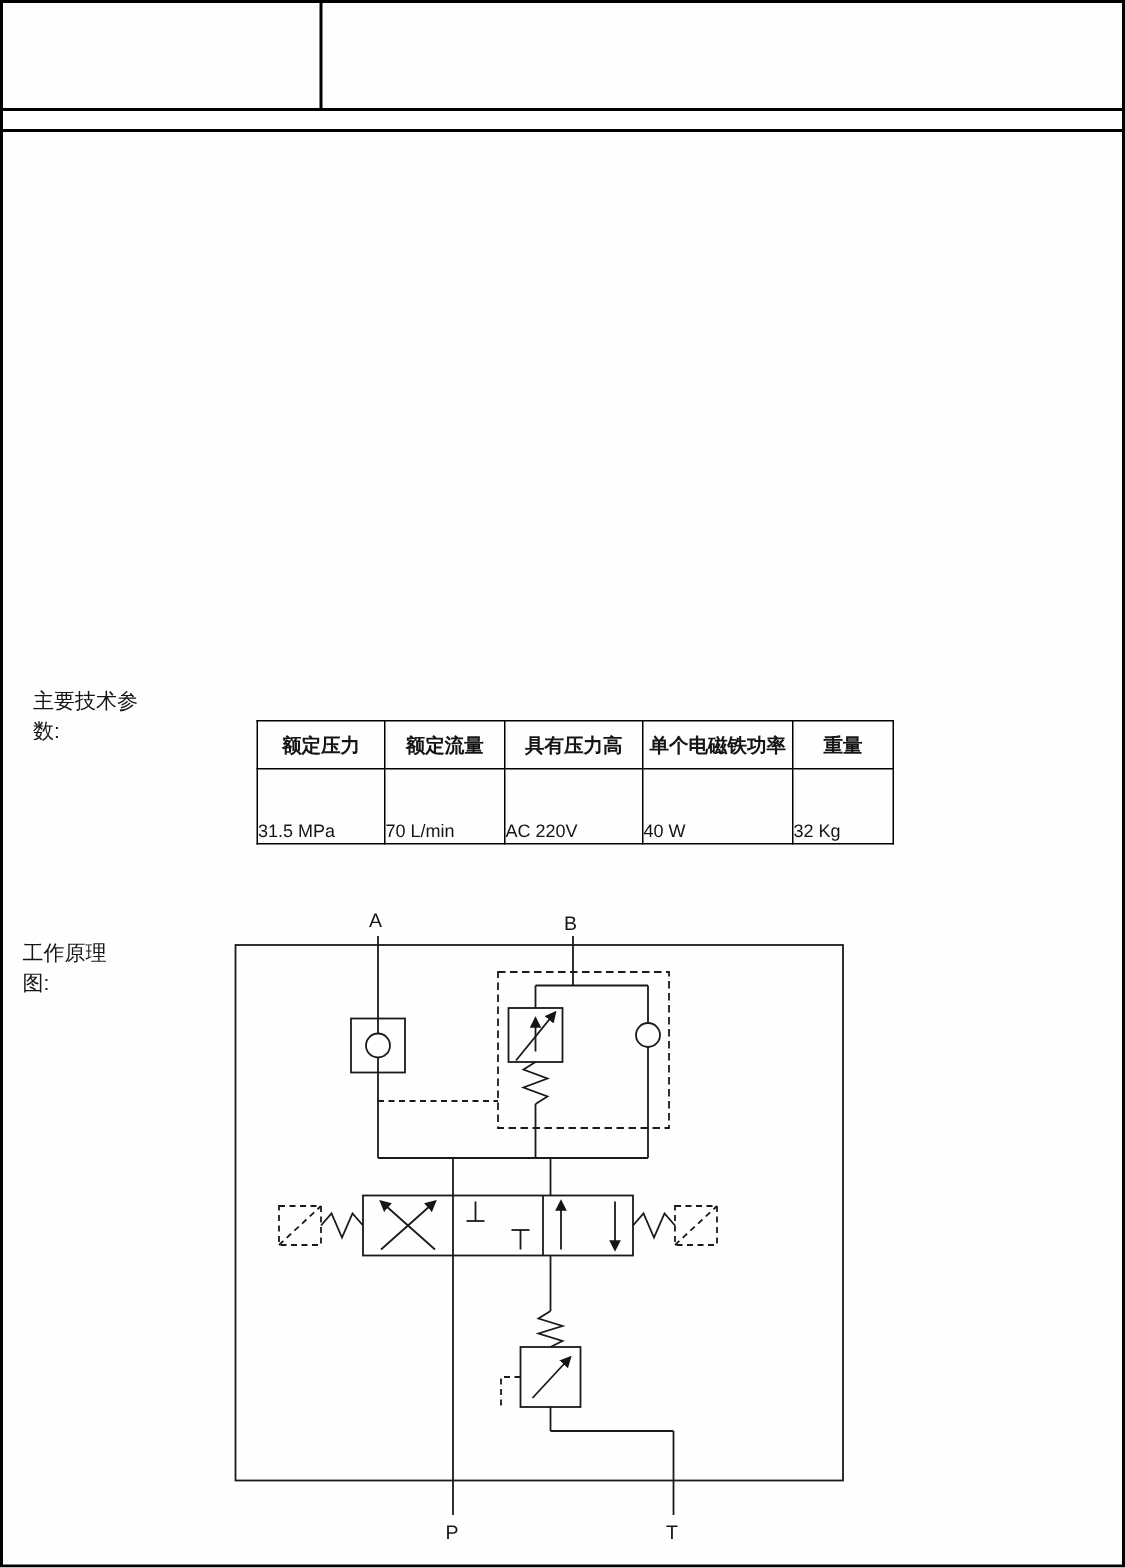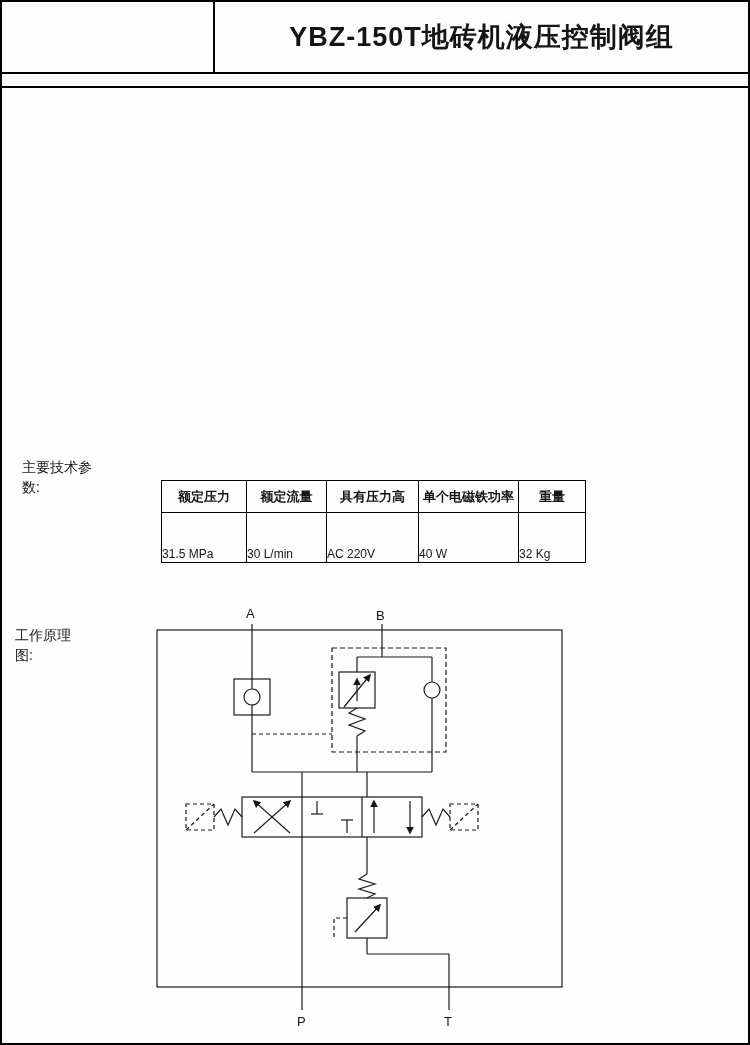--- a/index.html
+++ b/index.html
@@ -19,21 +19,21 @@
   .rule { position:absolute; top:84px; left:0; width:100%; border-top:2px solid #000; }
 
   
   .intro { position:absolute; top:93px; left:13px; width:402px; }
   .intro-heading { font-size:15px; font-weight:normal; margin-bottom:5px; }
   .intro p { font-size:13px; line-height:25px; text-indent:2em; letter-spacing:0.5px; }
 
   
   .params-heading { position:absolute; top:455px; left:20px; width:76px;
                     font-size:14px; line-height:20px; }
-  .specs-table { position:absolute; top:478px; left:159px; border-collapse:collapse;
+  .specs-table { position:absolute; top:478px; left:169px; border-collapse:collapse;
                  table-layout:fixed; }
   .specs-table th, .specs-table td { border:1.5px solid #000; }
   .specs-table th { height:32px; font-size:13px; font-weight:600; text-align:center;
                     padding:0 4px; white-space:nowrap; }
   .specs-table td { height:50px; font-size:12px; 
                     vertical-align:bottom; padding-bottom:1px; }
 
   
   .diagram-heading { position:absolute; top:623px; left:13px; width:64px;
                      font-size:14px; line-height:20px; }
@@ -41,23 +41,20 @@
   .schematic text { font-size:13px; fill:#151515;
                     font-family:"Liberation Sans", sans-serif; }
 </style>
 </head>
 <body>
 
 <div class="page">
 
   <div class="header">
     <div class="header-left"></div>
-    <div class="header-title-wrap">
-      <h1 class="page-title">YBZ-150T地砖机液压控制阀组</h1>
-    </div>
   </div>
   <div class="rule"></div>
 
 
   <div class="params-heading">主要技术参数:</div>
   <table class="specs-table">
     <colgroup>
       <col style="width:85px">
         <col style="width:80px">
         <col style="width:92px">
@@ -67,21 +64,21 @@
     <tbody>
         <tr>
       <th>额定压力</th>
       <th>额定流量</th>
       <th>具有压力高</th>
       <th>单个电磁铁功率</th>
       <th>重量</th>
     </tr>
     <tr>
       <td>31.5 MPa</td>
-      <td>30 L/min</td>
+      <td>70 L/min</td>
       <td>AC 220V</td>
       <td>40 W</td>
       <td>32 Kg</td>
     </tr>
   </tbody>
     </table>
 
   <div class="diagram-heading">工作原理图:</div>
 
   <svg class="schematic" width="440" height="430" viewBox="0 0 440 430">

